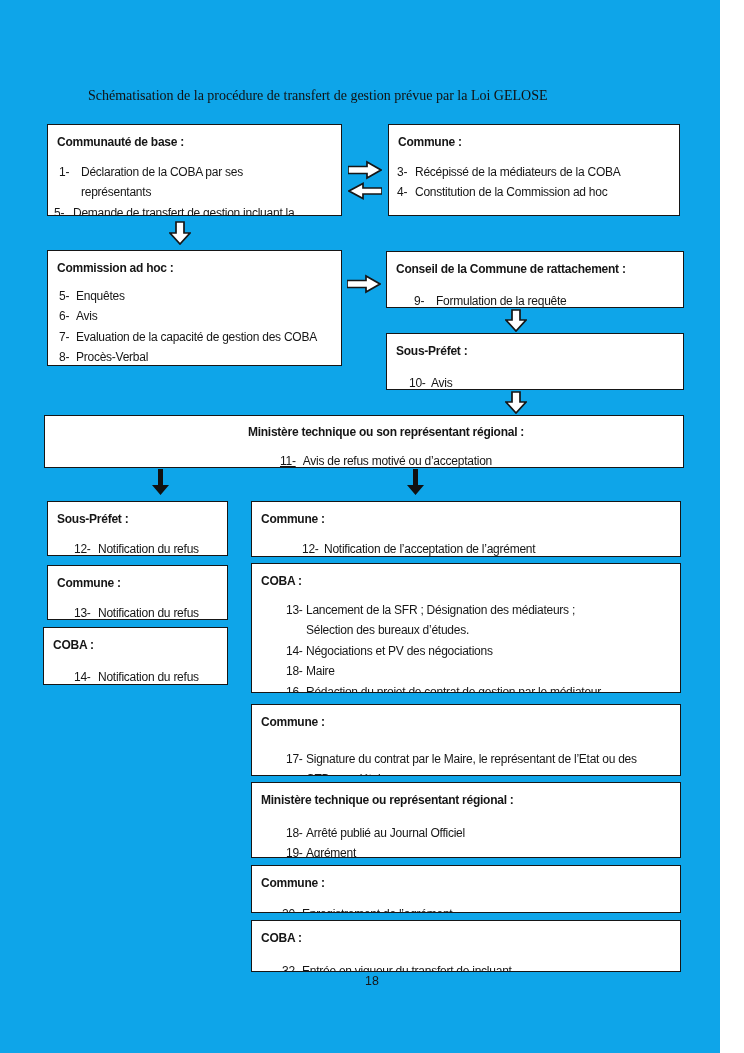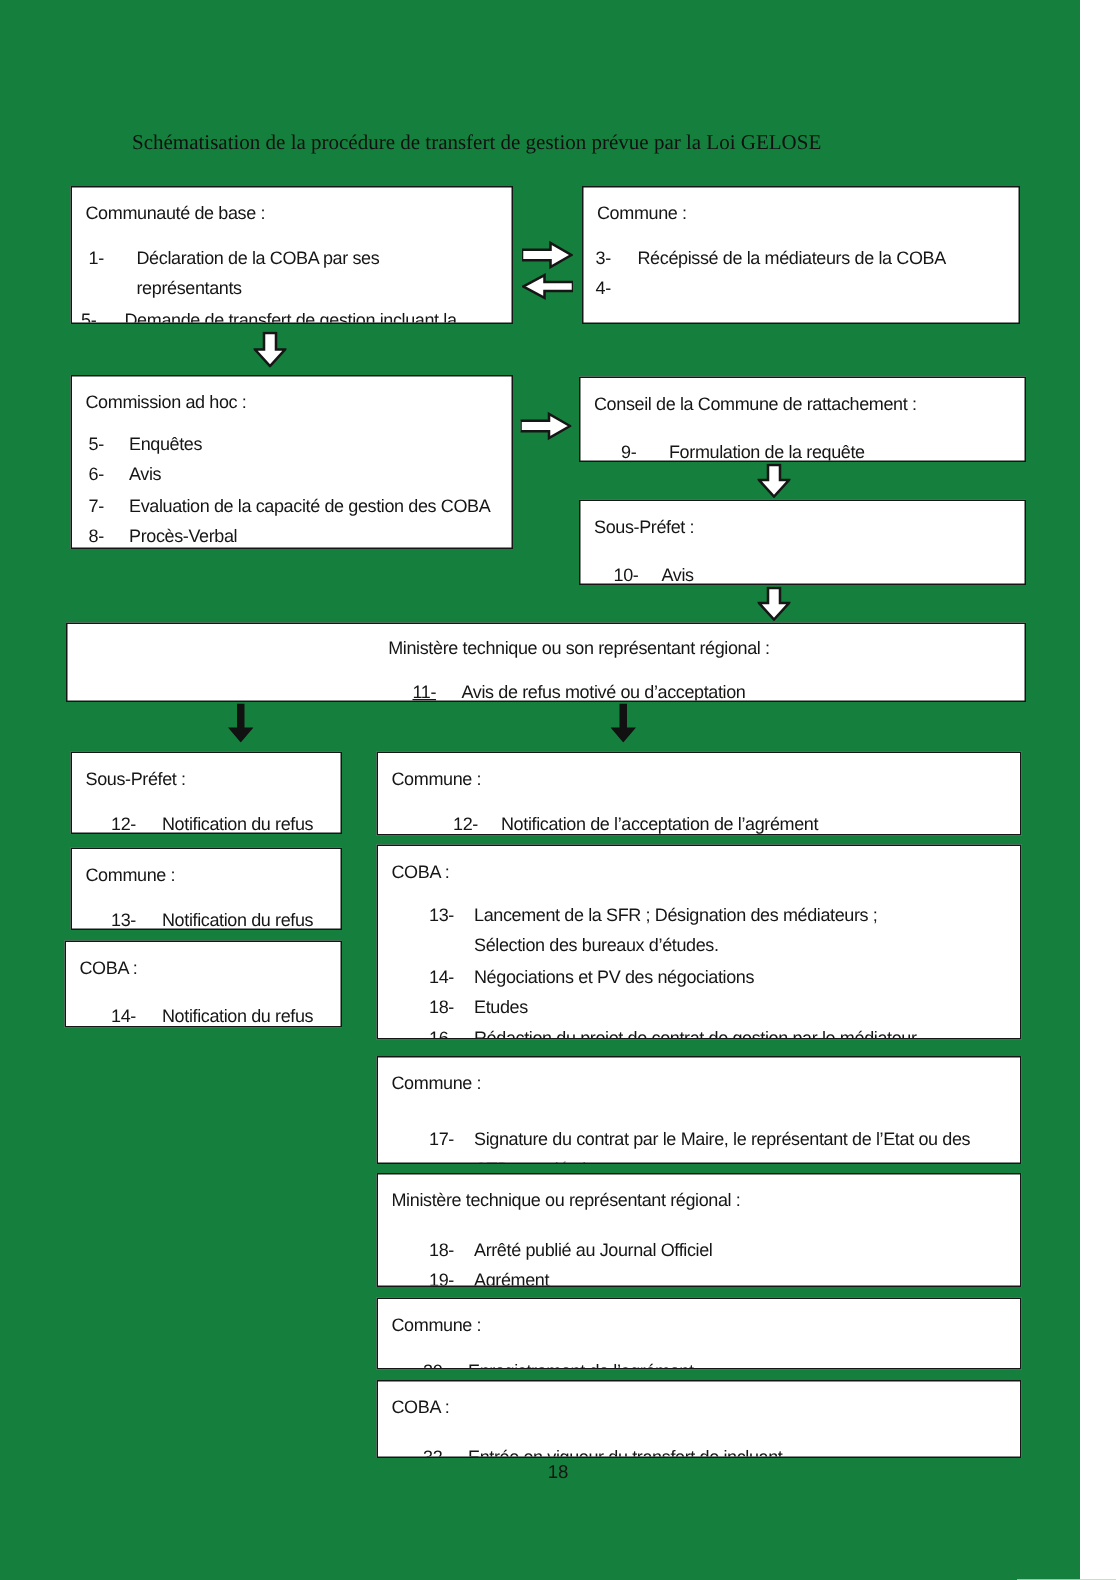--- a/index.html
+++ b/index.html
@@ -1,32 +1,32 @@
 <!DOCTYPE html>
 <html><head>
 <meta charset="utf-8">
 <style>
   html,body{margin:0;padding:0;background:#ffffff;}
   .page{
-    position:relative;width:720px;height:1053px;background:#15803d;
+    position:relative;width:720px;height:1053px;background:#0ea5e9;
     font-family:"Liberation Sans",sans-serif;color:#161616;overflow:hidden;
   }
   .doc-title{
     position:absolute;left:88px;top:87px;
     font-family:"Liberation Serif",serif;font-size:14px;line-height:18px;color:#111;
   }
   .box{
     position:absolute;border:1.6px solid #161616;background:#fff;overflow:hidden;
     font-size:12px;letter-spacing:-0.25px;line-height:20.5px;box-sizing:border-box;
   }
-  .box-title{font-weight:normal;margin:7px 0 0 9px;}
+  .box-title{font-weight:bold;margin:7px 0 0 9px;}
   .items{margin-top:9px;}
   .item{display:flex;padding-left:var(--pl,8px);}
   .item .num{flex:0 0 var(--nw,20px);}
-  .item .txt{white-space:pre;margin-left:10px;}
+  .item .txt{white-space:pre;}
   .box.centered .box-title{margin-left:0;text-align:center;}
   .box.centered .item{justify-content:center;padding-left:0;}
   .box.centered .item .num{flex:0 0 auto;margin-right:7px;text-decoration:underline;}
   .arrow{position:absolute;}
   .page-number{
     position:absolute;left:0;top:974px;width:744px;text-align:center;
     font-size:12.4px;color:#161616;
   }
 </style>
 </head>
@@ -53,20 +53,21 @@
 
   <div class="box" style="left:388px;top:124px;width:292px;height:92px;--pl:8px;--nw:18px;">
     <div class="box-title">Commune :</div>
     <div class="items">
       <div class="item">
         <span class="num">3-</span>
         <span class="txt">Récépissé de la médiateurs de la COBA</span>
       </div>
       <div class="item">
         <span class="num">4-</span>
+        <span class="txt">Constitution de la Commission ad hoc</span>
       </div>
     </div>
   </div>
 
   <svg class="arrow" style="left:348px;top:160px;" width="34" height="20" viewBox="0 0 34 20">
     <path d="M0 6.5 H19 V2 L33 10 L19 18 V13.5 H0 Z" fill="#fff" stroke="#161616" stroke-width="1.7"></path>
   </svg>
   <svg class="arrow" style="left:348px;top:182px;" width="34" height="18" viewBox="0 0 34 18">
     <path d="M34 6 H15 V1.5 L1 9 L15 16.5 V12 H34 Z" fill="#fff" stroke="#161616" stroke-width="1.7"></path>
   </svg>
@@ -193,21 +194,21 @@
         <span class="num">13-</span>
         <span class="txt">Lancement de la SFR ; Désignation des médiateurs ;
 Sélection des bureaux d’études.</span>
       </div>
       <div class="item">
         <span class="num">14-</span>
         <span class="txt">Négociations et PV des négociations</span>
       </div>
       <div class="item">
         <span class="num">18-</span>
-        <span class="txt">Etudes</span>
+        <span class="txt">Maire</span>
       </div>
       <div class="item">
         <span class="num">16-</span>
         <span class="txt">Rédaction du projet de contrat de gestion par le médiateur</span>
       </div>
     </div>
   </div>
 
   <div class="box" style="left:251px;top:704px;width:430px;height:72px;--pl:34px;--nw:20px;">
     <div class="box-title">Commune :</div>

